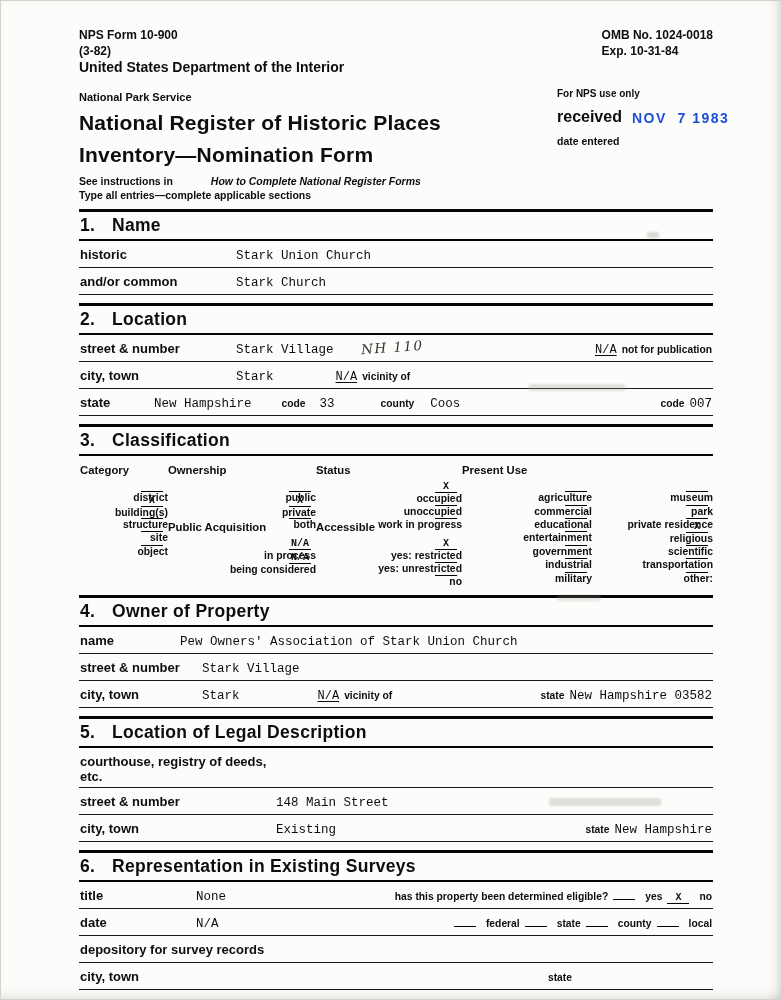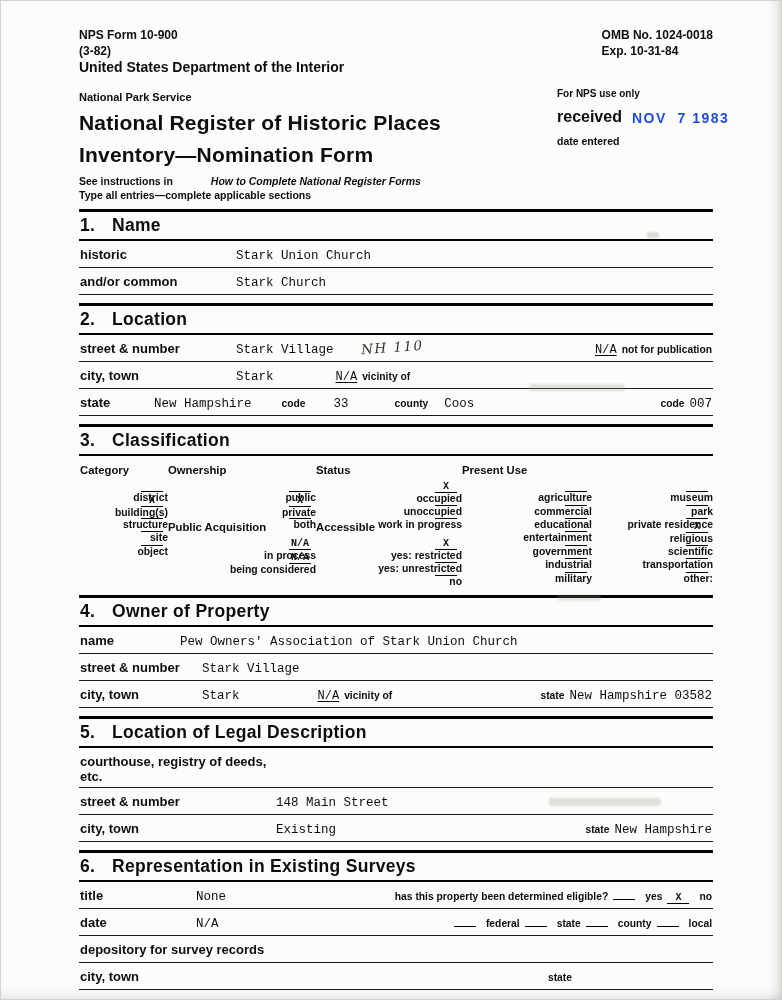--- a/index.html
+++ b/index.html
@@ -36,21 +36,21 @@
   .flabel { font-size:13px; font-weight:700; flex-shrink:0; }
   .lw1{width:156px} .lw2{width:100px} .lw3{width:122px} .lw4{width:196px} .lw5{width:116px} .lw6{width:74px}
   .fvalue { font-family:"Liberation Mono","DejaVu Sans Mono",monospace; font-size:12.5px; white-space:pre; }
   .rgroup { margin-left:auto; display:flex; align-items:baseline; gap:5px; }
   .rlabel { font-size:10.3px; font-weight:700; white-space:nowrap; }
   .na { font-family:"Liberation Mono","DejaVu Sans Mono",monospace; font-size:12px;
         text-decoration:underline; text-underline-offset:2px; }
   .hand { position:absolute; left:282px; bottom:6px; font-family:"DejaVu Serif",serif; font-style:italic;
           font-size:13.5px; color:#33322f; transform:rotate(-4deg); letter-spacing:1.5px; }
   .vic { display:flex; align-items:baseline; gap:5px; }
-  .ml16{margin-left:16px} .ml14{margin-left:28px} .ml30{margin-left:30px} .ml46{margin-left:46px}
+  .ml16{margin-left:16px} .ml14{margin-left:14px} .ml30{margin-left:30px} .ml46{margin-left:46px}
   .ml62{margin-left:62px} .ml78{margin-left:78px}
 
   .cols { display:flex; padding:8px 0 8px 1px; }
   .c1{width:88px} .c2{width:148px} .c3{width:146px} .c4{width:130px} .c5{flex:1}
   .col-head { font-size:11.3px; font-weight:700; height:17px; }
   .col-pad { height:17px; }
   .chk { display:flex; align-items:flex-end; height:13.4px;flex-direction:column; }
   .chk-line { width:22px; border-bottom:1.3px solid #000; text-align:center; margin-right:5px; flex-shrink:0;
               font-family:"Liberation Mono","DejaVu Sans Mono",monospace; font-size:10px; font-weight:700;
               line-height:11px; min-height:11px; }

